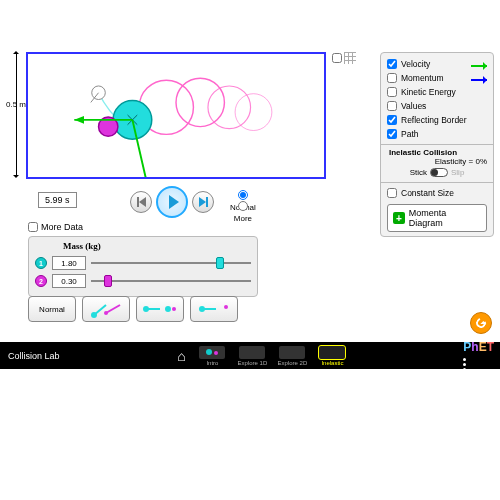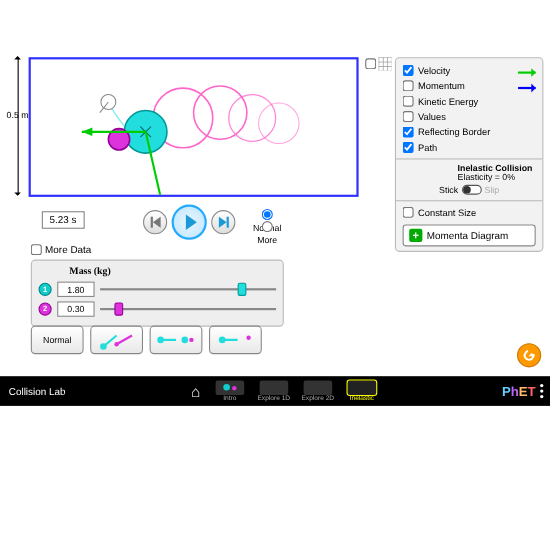--- a/index.html
+++ b/index.html
@@ -5,31 +5,31 @@
 * { box-sizing: border-box; margin: 0; padding: 0; font-family: Arial, sans-serif; }
 body { width: 500px; height: 500px; background: #fff; font-size: 9px; overflow: hidden; }
 .stage { position: relative; width: 500px; height: 342px; background: #fff; }
 .yaxis-label { position: absolute; left: 6px; top: 100px; font-size: 8px; }
 .yaxis-arrow { position: absolute; left: 16px; top: 52px; width: 1px; height: 125px; background: #000; }
 .yaxis-arrow::before { content:''; position:absolute; top:-4px; left:-3px; border:3px solid transparent; border-bottom-color:#000; }
 .yaxis-arrow::after { content:''; position:absolute; bottom:-4px; left:-3px; border:3px solid transparent; border-top-color:#000; }
 .playfield { position: absolute; left: 26px; top: 52px; width: 300px; height: 127px; border: 2px solid #3030ff; background: #fff; }
 .grid-toggle { position: absolute; left: 332px; top: 52px; display: flex; align-items: center; gap: 2px; }
 .grid-icon { display: inline-block; width: 12px; height: 12px; background-image: linear-gradient(#aaa 1px,transparent 1px),linear-gradient(90deg,#aaa 1px,transparent 1px); background-size: 4px 4px; }
-.options-panel { position: absolute; right: 6px; top: 52px; width: 135px; background: #f2f2f2; border: 1px solid #bbb; border-radius: 4px; padding: 4px 6px; }
+.options-panel { position: absolute; right: 6px; top: 52px; width: 114px; background: #f2f2f2; border: 1px solid #bbb; border-radius: 4px; padding: 4px 6px; }
 .opt-row { display: flex; align-items: center; height: 14px; gap: 4px; }
 .opt-row .lbl { flex: 1; font-size: 8.5px; }
 .opt-row .sw { width: 18px; text-align: right; }
 .vel-arrow { display:inline-block; width:16px; height:2px; background:#0c0; position:relative; }
 .vel-arrow::after { content:''; position:absolute; right:-4px; top:-3px; border:4px solid transparent; border-left-color:#0c0; }
 .mom-arrow { display:inline-block; width:16px; height:2px; background:#00f; position:relative; }
 .mom-arrow::after { content:''; position:absolute; right:-4px; top:-3px; border:4px solid transparent; border-left-color:#00f; }
 .com-x { font-weight:bold; font-size:11px; }
 .divider { height:1px; background:#bbb; margin:3px -6px; }
-.sub { font-size:8px; padding-left:2px;margin-left:48px; }
+.sub { font-size:8px; padding-left:2px; }
 .stick-slip { display:flex; align-items:center; gap:3px; font-size:8px; justify-content:center; padding:2px 0; }
 .toggle-pill { width:18px; height:9px; background:#fff; border:1px solid #555; border-radius:5px; position:relative; }
 .toggle-pill::after { content:''; position:absolute; width:7px; height:7px; background:#333; border-radius:50%; top:0; left:0; }
 .slip { color:#aaa; }
 .momenta-btn { display:flex; align-items:center; gap:4px; background:#fff; border:1px solid #888; border-radius:3px; padding:3px 5px; margin-top:4px; cursor:pointer; }
 .plus-badge { width:12px; height:12px; background:#0a0; color:#fff; border-radius:2px; display:flex; align-items:center; justify-content:center; font-weight:bold; font-size:10px; }
 .time-box { position:absolute; left:38px; top:192px; background:#fff; border:1px solid #888; padding:2px 6px; font-size:9px; }
 .play-controls { position:absolute; left:130px; top:186px; display:flex; align-items:center; gap:4px; }
 .pc-btn { width:22px; height:22px; border-radius:50%; border:1px solid #888; background:linear-gradient(#fff,#ddd); display:flex; align-items:center; justify-content:center; cursor:pointer; }
 .pc-play { width:32px; height:32px; border-radius:50%; border:2px solid #2af; background:radial-gradient(#eaf6ff,#bde5ff); display:flex; align-items:center; justify-content:center; cursor:pointer; }
@@ -57,21 +57,21 @@
 .reset-icon { width:10px; height:10px; border:2px solid #fff; border-radius:50%; border-top-color:transparent; transform:rotate(30deg); position:relative; }
 .reset-icon::after { content:''; position:absolute; top:-3px; right:-1px; border:3px solid transparent; border-bottom-color:#fff; transform:rotate(-30deg); }
 .nav-bar { position:absolute; left:0; bottom:131px; width:500px; height:27px; background:#000; display:flex; align-items:center; color:#fff; font-size:9px; }
 .nav-title { padding-left:8px; flex:0 0 auto; }
 .nav-center { flex:1; display:flex; justify-content:center; align-items:center; gap:2px; }
 .nav-home { width:20px; height:18px; display:flex; align-items:center; justify-content:center; font-size:14px; cursor:pointer; }
 .nav-tab { width:38px; height:22px; display:flex; flex-direction:column; align-items:center; justify-content:center; font-size:6px; color:#aaa; cursor:pointer; }
 .nav-tab .thumb { width:26px; height:13px; background:#333; border-radius:2px; margin-bottom:1px; position:relative; }
 .nav-tab.active { color:#ff0; }
 .nav-tab.active .thumb { background:#222; outline:1px solid #ff0; }
-.nav-right { padding-right:6px; display:flex; align-items:flex-start; gap:4px; }
+.nav-right { padding-right:6px; display:flex; align-items:flex-start; gap:4px;flex-direction:column; }
 .phet-logo { font-weight:bold; font-size:12px; }
 .phet-p { color:#6cf; } .phet-h { color:#b6f; } .phet-e { color:#fb6; } .phet-t { color:#f66; }
 .kebab { display:flex; flex-direction:column; gap:2px; cursor:pointer; }
 .kebab span { width:3px; height:3px; background:#fff; border-radius:50%; }
 .t1 .c1{position:absolute;width:6px;height:6px;border-radius:50%;background:#1cc;top:3px;left:7px;} .t1 .c2{position:absolute;width:4px;height:4px;border-radius:50%;background:#d3d;top:5px;left:15px;}
 input[type=checkbox],input[type=radio]{ width:10px; height:10px; margin:0; }
 </style>
 </head>
 <body>
 
@@ -127,38 +127,38 @@
     <div class="opt-row">
         <input type="checkbox" checked="" style="">
         <span class="lbl">Reflecting Border</span>
       </div>
     <div class="opt-row">
         <input type="checkbox" checked="" style="">
         <span class="lbl">Path</span>
       </div>
     <div class="divider"></div>
     <div class="sub" style="font-weight:bold">Inelastic Collision</div>
-    <div class="sub" style="">Elasticity = 0%</div>
+    <div class="sub" style="text-align:right">Elasticity = 0%</div>
     <div class="stick-slip">
       <span>Stick</span>
       <span class="toggle-pill"></span>
       <span class="slip">Slip</span>
     </div>
     <div class="divider"></div>
     <div class="opt-row">
         <input type="checkbox" style="">
         <span class="lbl">Constant Size</span>
       </div>
     <div class="momenta-btn">
       <span class="plus-badge">+</span>
       <span>Momenta Diagram</span>
     </div>
   </div>
 
-  <div class="time-box">5.23 s</div>
+  <div class="time-box">5.99 s</div>
 
   <div class="play-controls">
     <div class="pc-btn">
         <span class="bar-back"></span>
         <span class="tri-back"></span>
       </div>
     <div class="pc-play">
         <span class="tri-play"></span>
       </div>
     <div class="pc-btn">

